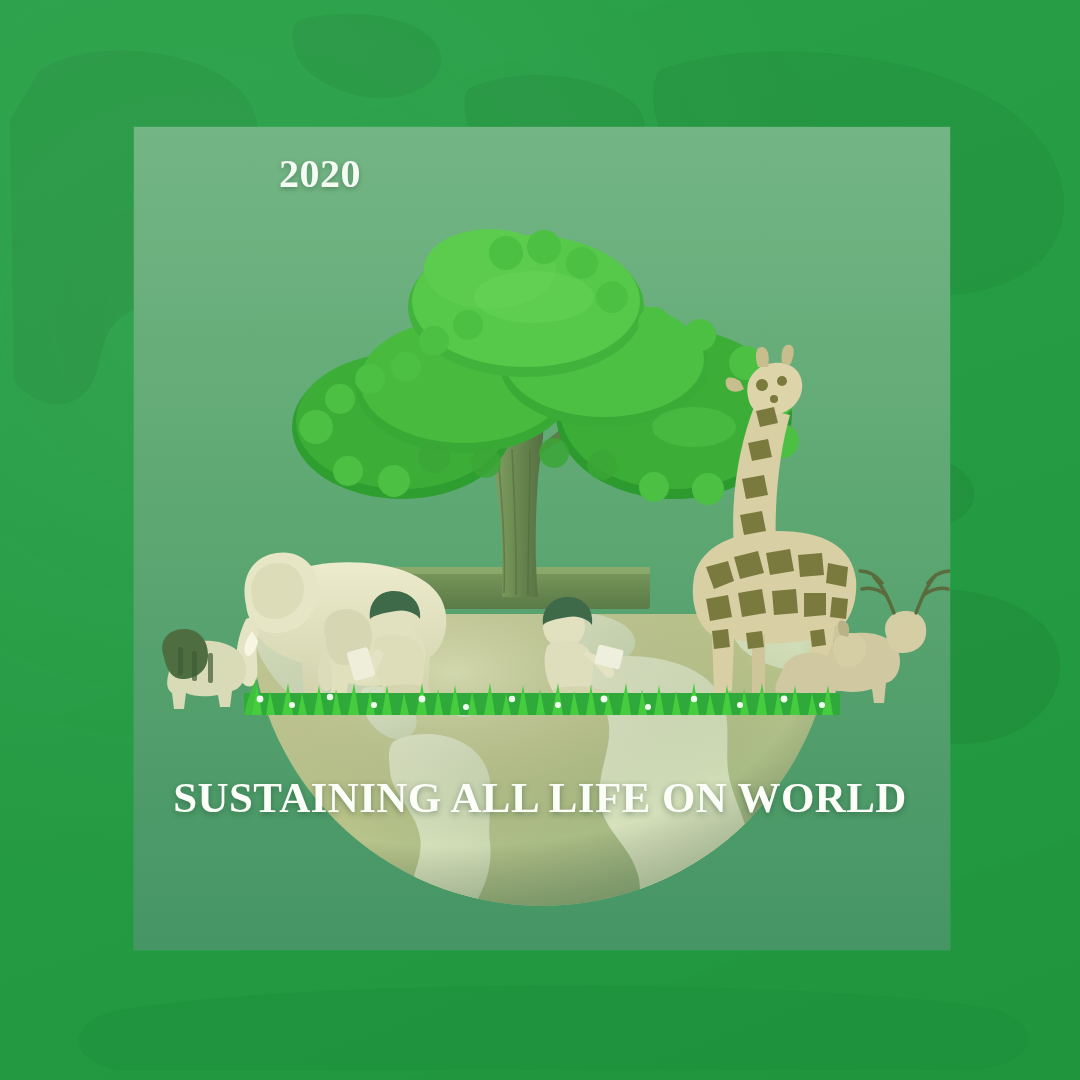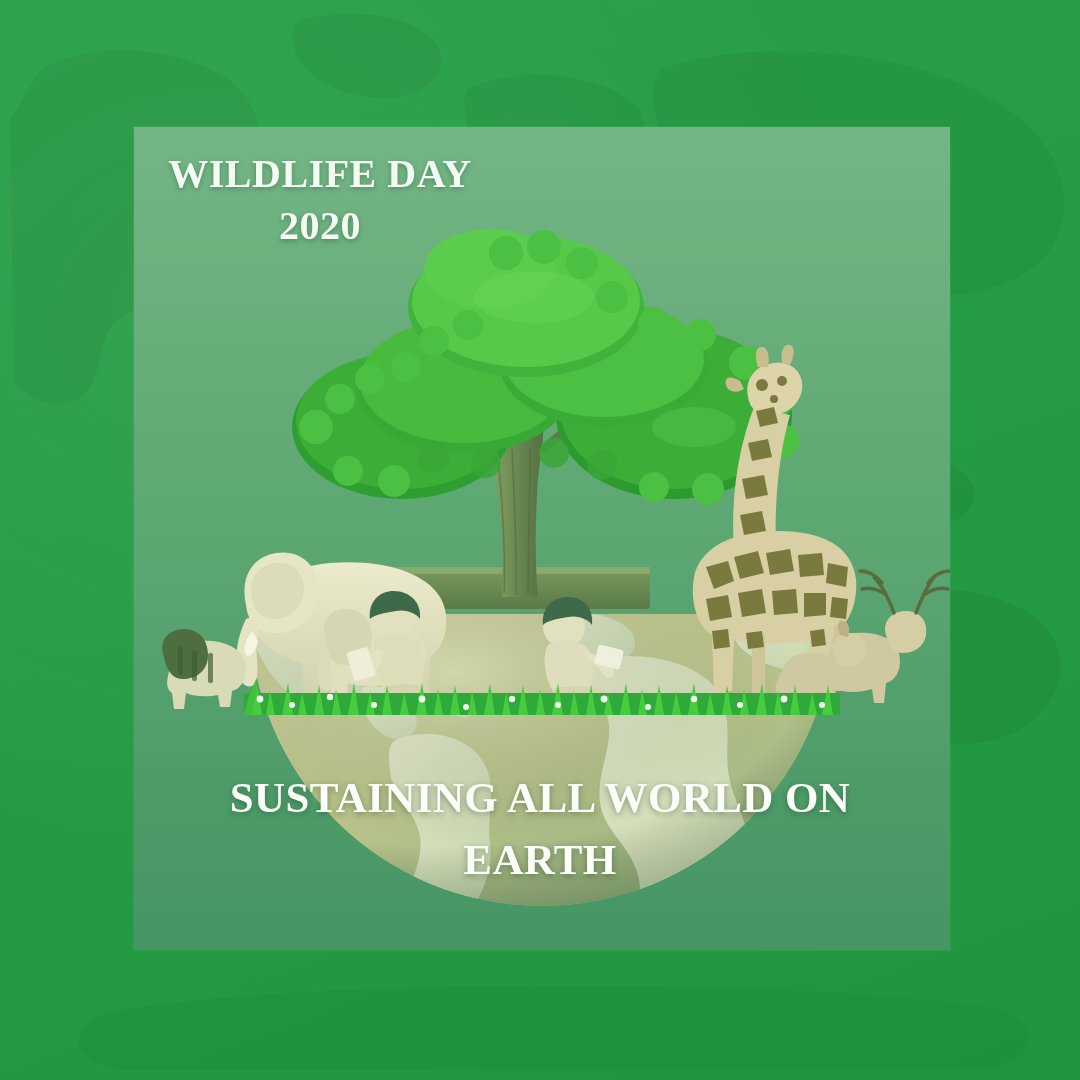--- a/index.html
+++ b/index.html
@@ -561,25 +561,24 @@
   <div class="leaf-fly" style="left:545px; top:350px;">
     <svg width="15" height="12" viewBox="0 0 15 12">
         <path d="M2,8 C5,0 13,0 13,5 C13,10 5,12 2,8 Z" fill="#2d9730"></path>
       </svg>
   </div>
 
   <div class="poster-sheen"></div>
 </div>
 
 <div class="headline">
-  <span class="l2">WILDLIFE DAY</span>
   <span class="l3">2020</span>
 </div>
 
-<div class="tagline">SUSTAINING ALL WORLD ON EARTH</div>
+<div class="tagline">SUSTAINING ALL LIFE ON WORLD</div>
 
 <div class="brandbar">
 
   
 
   
 
   
 </div>
 

